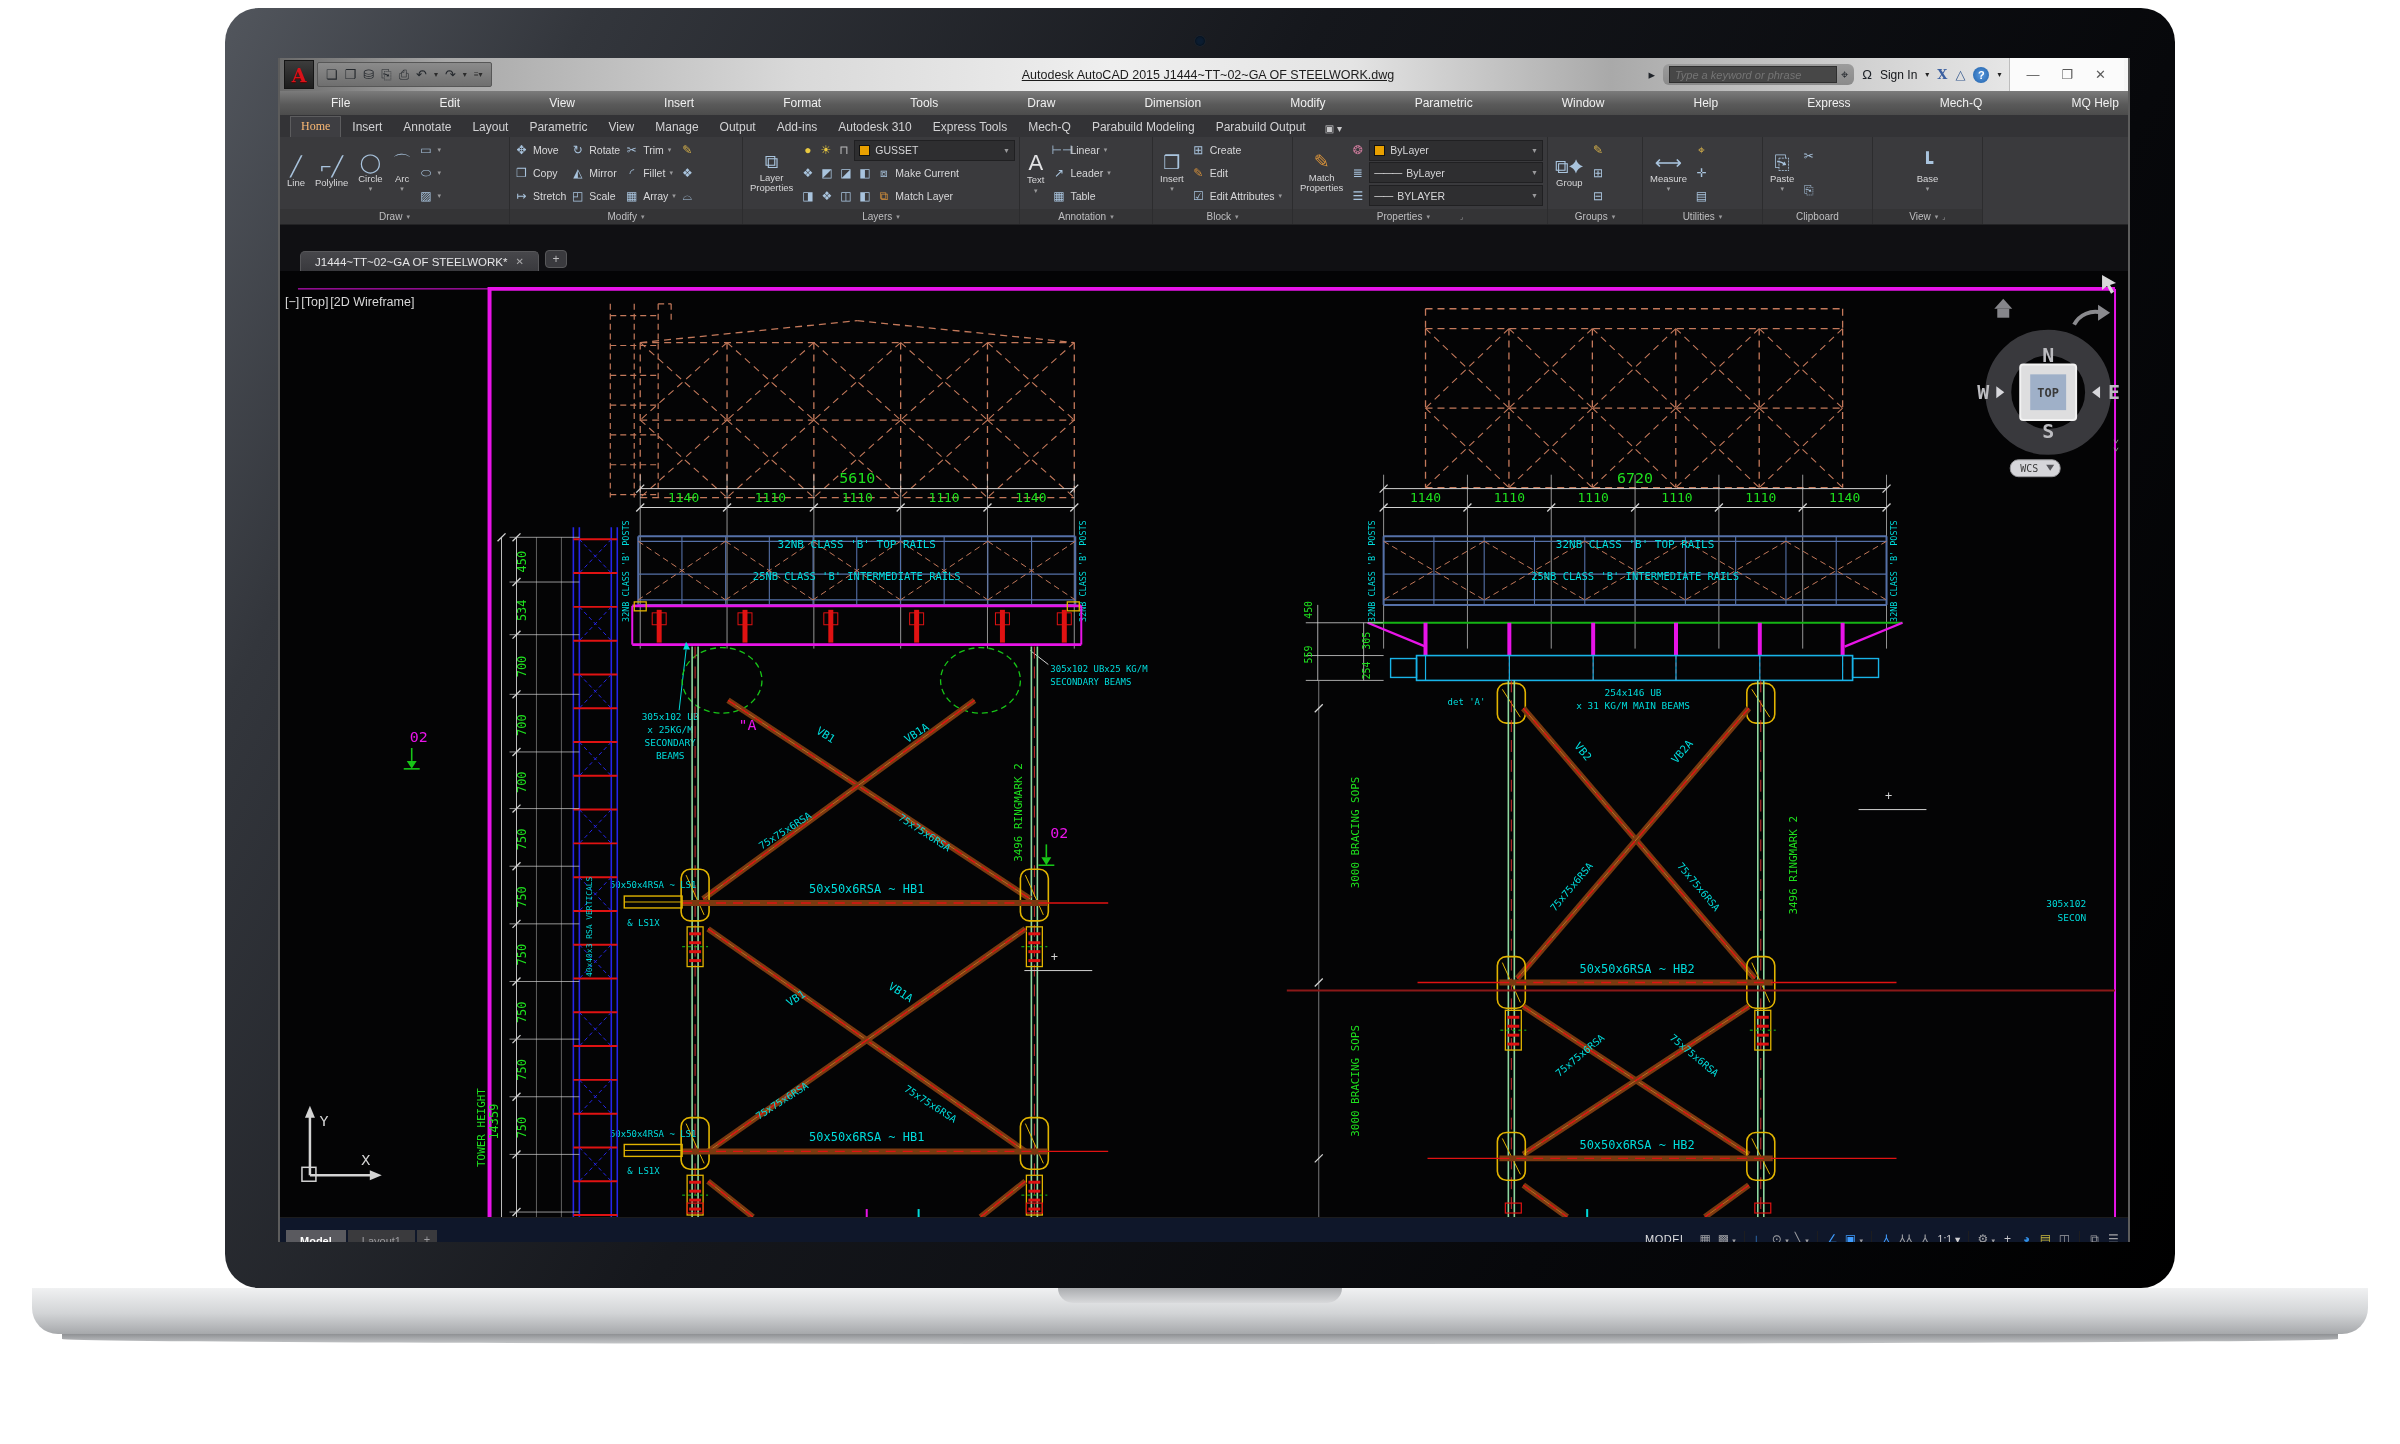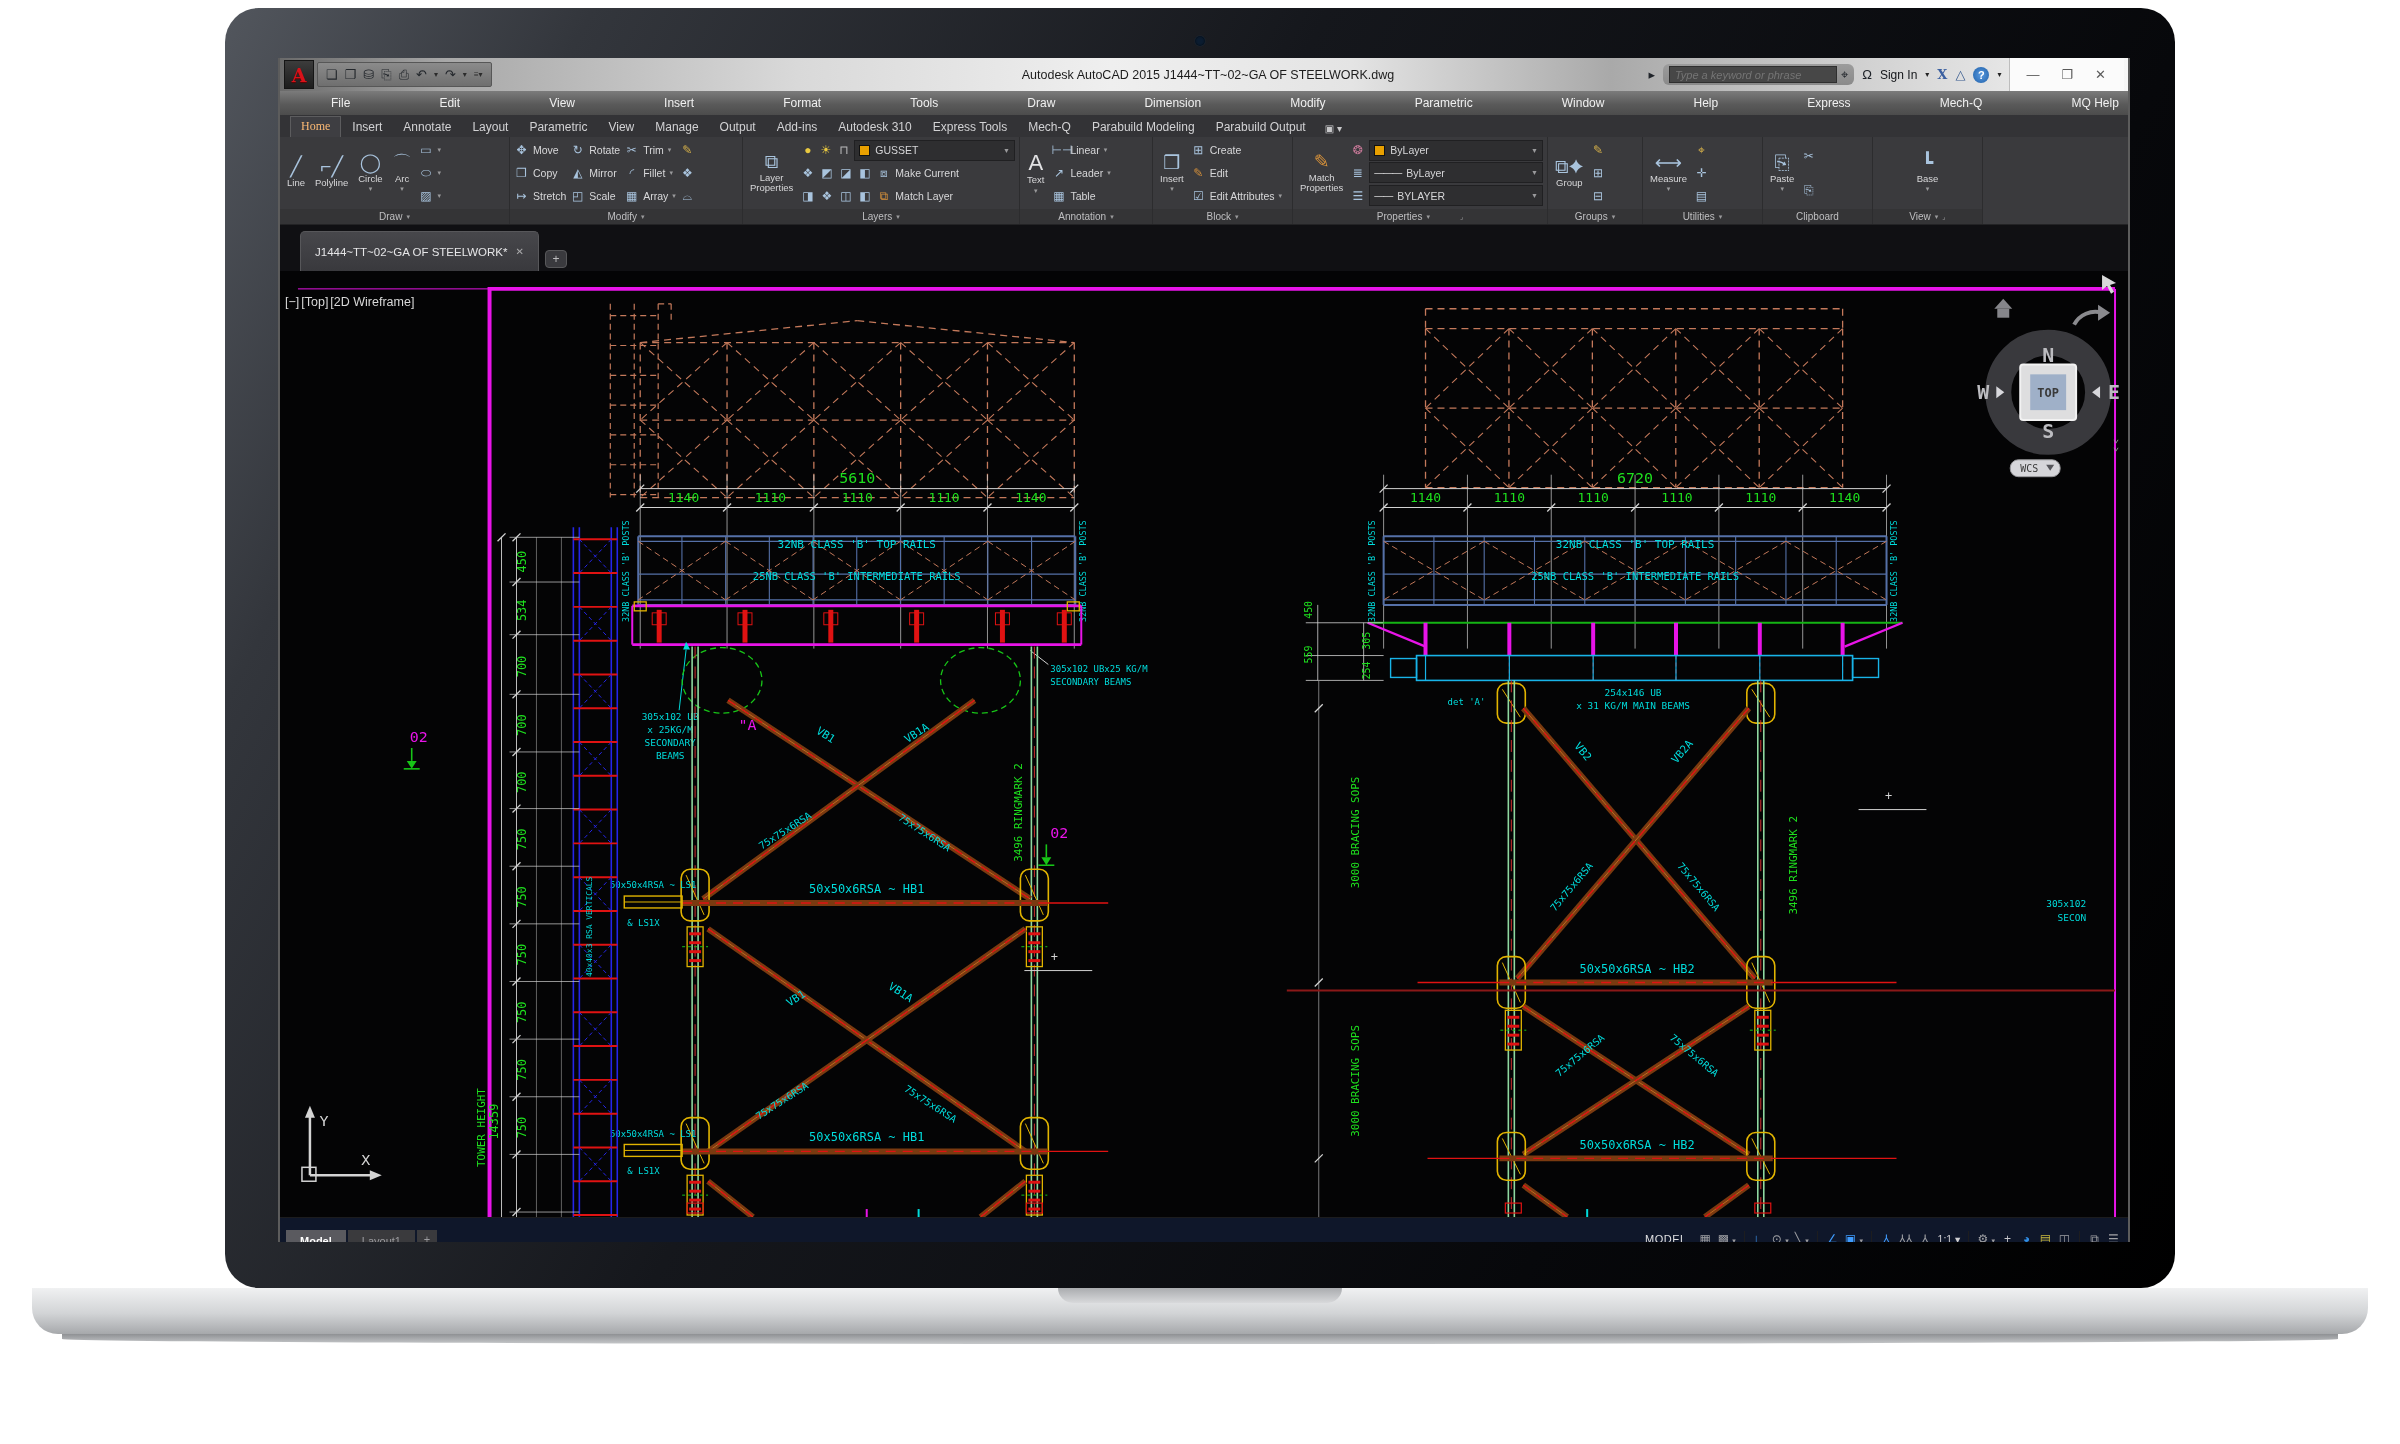--- a/index.html
+++ b/index.html
@@ -24,21 +24,21 @@
          border-left:2px solid #5c5c5c; border-right:2px solid #5c5c5c; }
   .titlebar { height:33px; flex:0 0 33px; display:flex; align-items:center; position:relative;
     background:linear-gradient(90deg,#6a6a6a 0%,#a8a8a8 9%,#d9d9d9 28%,#efefef 45%,#e4e4e4 58%,#a9a9a9 72%,#d2d2d2 86%,#f7f7f7 100%); }
   .acad-logo { width:30px; height:29px; margin:0 3px 0 4px; display:flex; align-items:center; justify-content:center;
     background:linear-gradient(#3c3c3c,#1d1d1d); border:1px solid #151515; }
   .acad-logo span { color:#d8121a; font-weight:bold; font-size:19px; font-family:"DejaVu Serif",serif; text-shadow:0 1px 1px #600; }
   .qat { display:flex; align-items:center; gap:7px; padding:0 8px; height:25px;
     background:linear-gradient(#8b8b8b,#6f6f6f); border:1px solid #575757; border-radius:2px; }
   .qat .qi { font-size:13px; color:#23272c; line-height:1; }
   .qat .caret { font-size:8px; color:#2b2b2b; }
-  .title-center { position:absolute; left:8px; right:0; text-align:center; font-size:12.5px; color:#1c1c1c; pointer-events:none; }
+  .title-center { position:absolute; left:8px; right:0; text-align:center; font-size:12.5px; color:#1c1c1c; pointer-events:none;text-decoration:underline; }
   .tb-right { margin-left:auto; display:flex; align-items:center; gap:8px; padding-right:4px; }
   .search-wrap { display:flex; align-items:center; gap:4px; background:linear-gradient(#9c9c9c,#8a8a8a);
      padding:2px 6px; border-radius:6px; }
   .search-wrap input { width:168px; height:17px; background:#474747; border:1px solid #2f2f2f; color:#cfcfcf;
      font-style:italic; font-size:11px; padding:0 5px; font-family:"Liberation Sans",sans-serif; }
   .tb-ic { font-size:13px; color:#20242a; }
   .signin { font-size:12px; color:#14161a; }
   .help-circ { width:16px; height:16px; border-radius:50%; background:radial-gradient(#5a9be0,#1f5fa8); color:#fff;
      font-size:11px; font-weight:bold; display:flex; align-items:center; justify-content:center; }
   .winbtns { display:flex; align-items:center; gap:22px; background:#fbfbfb; height:33px; padding:0 18px 0 16px;
@@ -70,21 +70,21 @@
   .srow .sic { width:15px; text-align:center; font-size:12px; color:#a9c4de; }
   .srow .slb { font-size:10.5px; color:#d8d8da; white-space:nowrap; }
   .srow .scaret { font-size:7px; color:#9a9a9c; }
   .combo { display:flex; align-items:center; gap:5px; background:#2e2e30; border:1px solid #202022; height:21px;
      padding:0 4px; color:#d6d6d8; font-size:10.5px; }
   .combo .sw { width:11px; height:11px; background:#e8a000; border:1px solid #111; }
   .combo .cc { margin-left:auto; font-size:7px; color:#9a9a9c; }
   .lineglyph { color:#d6d6d8; letter-spacing:-1px; font-size:10px; }
 
   .doctabs { height:46px; flex:0 0 46px; background:#101013; display:flex; align-items:flex-end; padding-left:20px; gap:6px; }
-  .dtab { height:40px; display:flex; align-items:center; gap:8px; padding:0 14px; background:linear-gradient(#47474b,#39393d);
+  .dtab { height:20px; display:flex; align-items:center; gap:8px; padding:0 14px; background:linear-gradient(#47474b,#39393d);
      border:1px solid #57575a; border-bottom:none; border-radius:5px 5px 0 0; color:#e6e6e8; font-size:11.5px; }
   .dtab .x { color:#a9a9ab; font-size:10px; }
   .dplus { width:22px; height:18px; margin-bottom:3px; background:#3a3a3e; border:1px solid #58585a; border-radius:4px;
      color:#bcbcbe; font-size:12px; display:flex; align-items:center; justify-content:center; }
 
   .canvas { position:relative; flex:1; background:#040405; overflow:hidden; }
   .canvas svg { position:absolute; inset:0; width:100%; height:100%; }
   .vplabel { position:absolute; left:5px; top:24px; color:#d8d8d8; font-size:12.5px; display:flex; gap:2px; }
 
   .statusbar { height:23px; flex:0 0 23px; background:#0f172a; border-top:1px solid #1c1c1e; display:flex;

